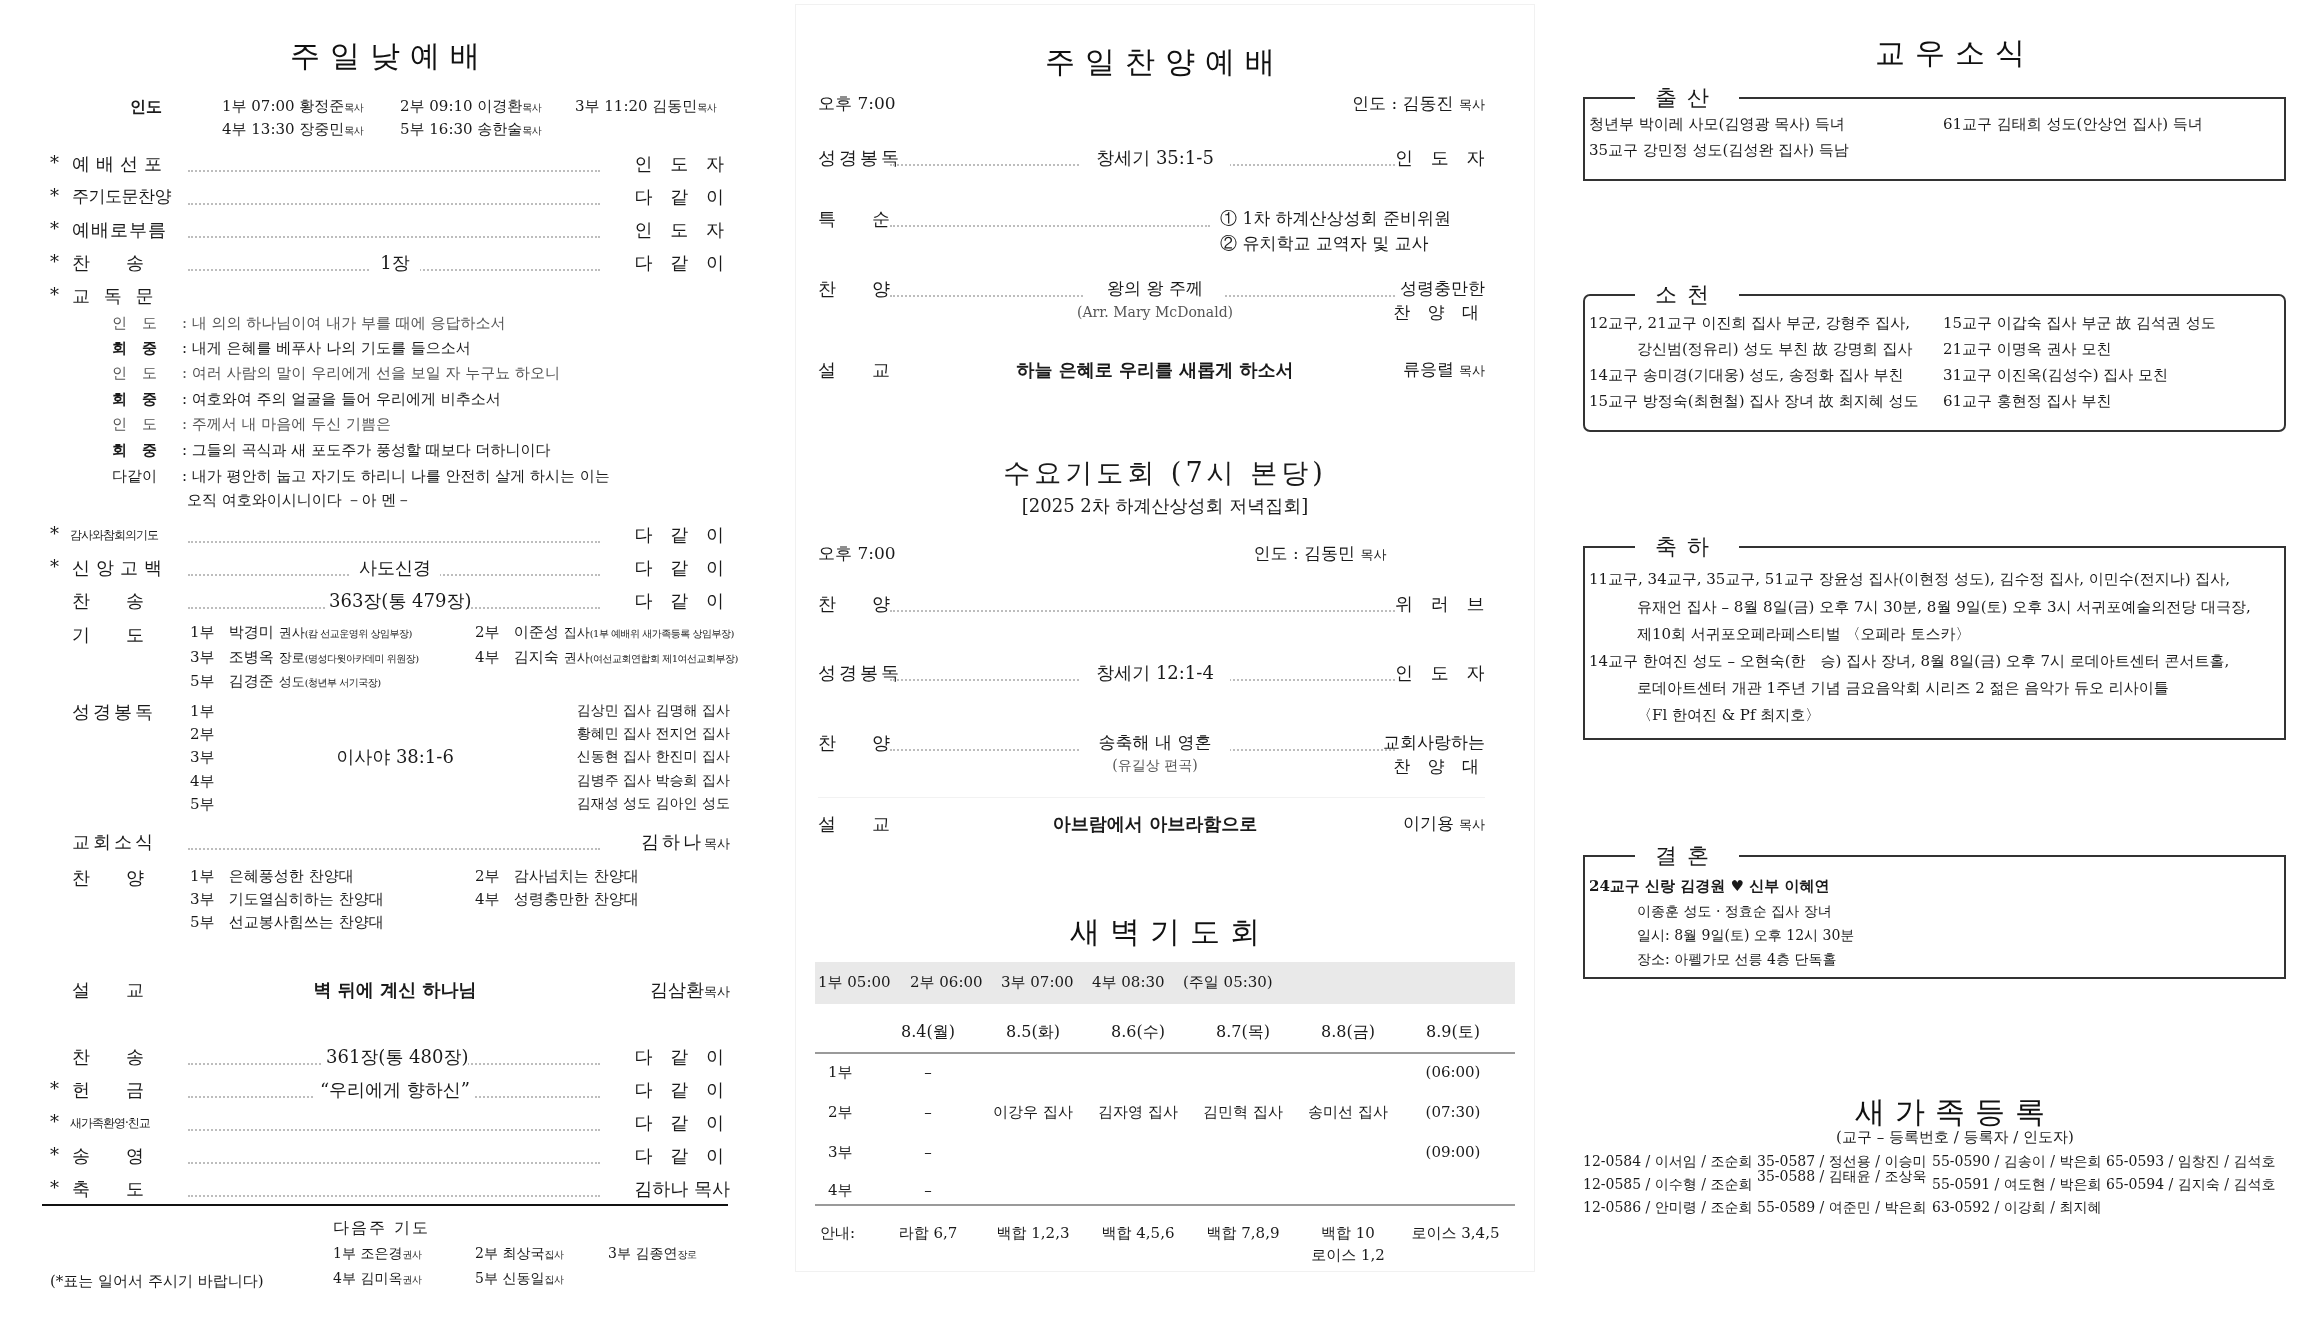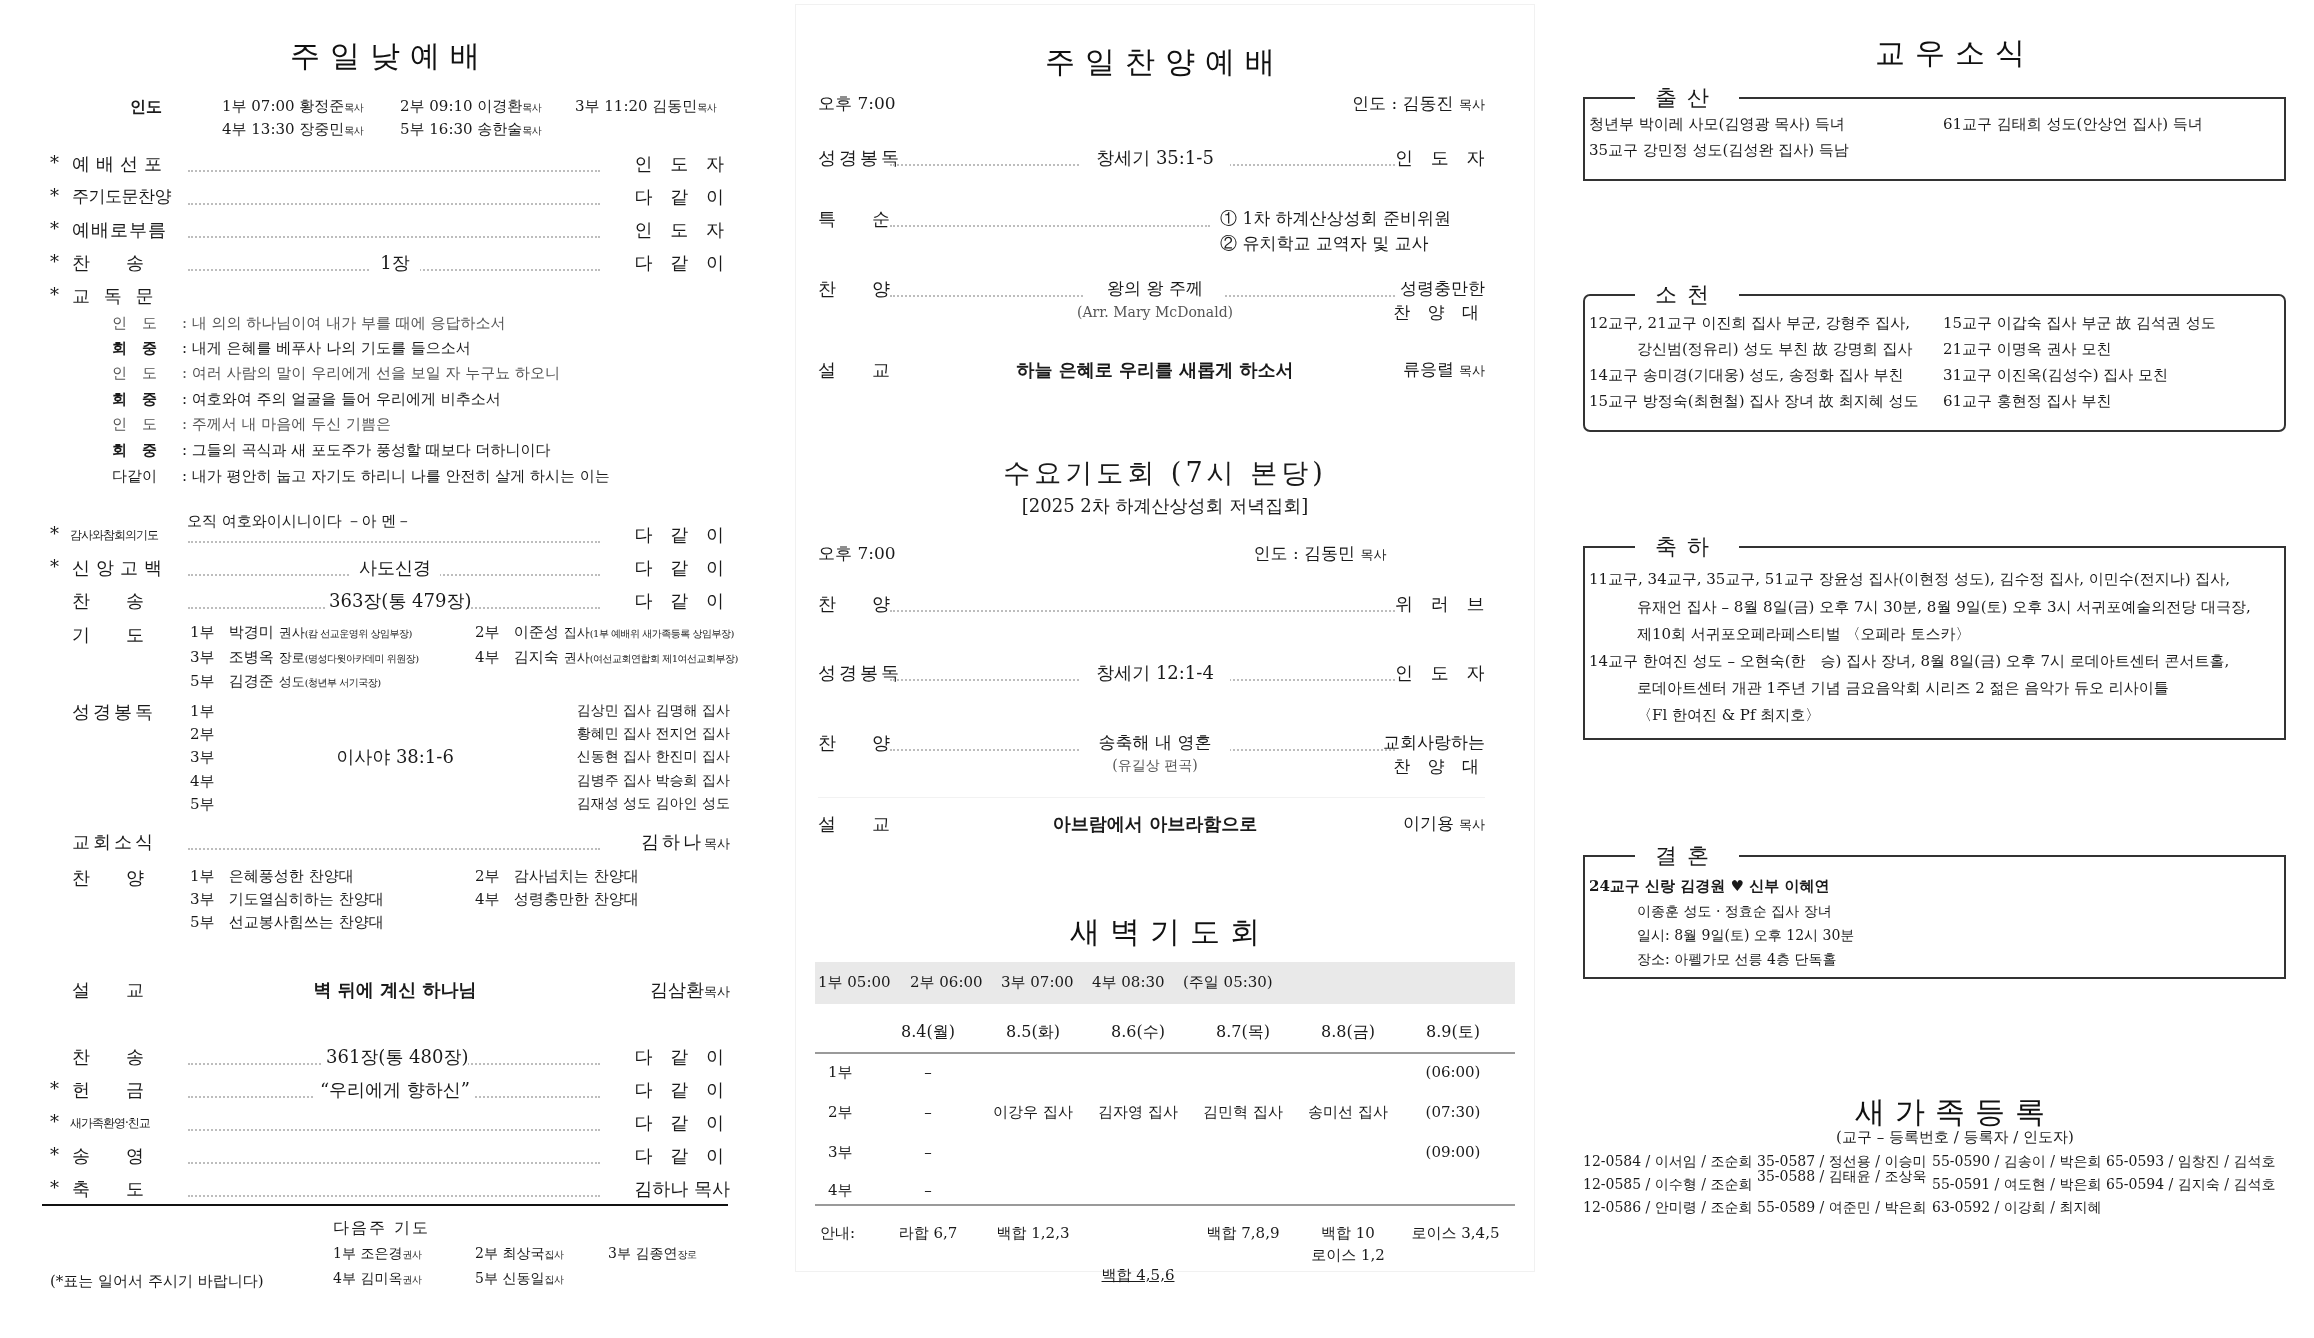--- a/index.html
+++ b/index.html
@@ -90,21 +90,21 @@
   </div>
 
   <div>
     <div class="abs t15 gray" style="left:112px; top:314px;"><span style="display:inline-block;width:70px;">인　도</span>: <span>내 의의 하나님이여 내가 부를 때에 응답하소서</span></div>
     <div class="abs t15" style="left:112px; top:339px;"><span class="bold" style="display:inline-block;width:70px;">회　중</span>: <span>내게 은혜를 베푸사 나의 기도를 들으소서</span></div>
     <div class="abs t15 gray" style="left:112px; top:364px;"><span style="display:inline-block;width:70px;">인　도</span>: <span>여러 사람의 말이 우리에게 선을 보일 자 누구뇨 하오니</span></div>
     <div class="abs t15" style="left:112px; top:390px;"><span class="bold" style="display:inline-block;width:70px;">회　중</span>: <span>여호와여 주의 얼굴을 들어 우리에게 비추소서</span></div>
     <div class="abs t15 gray" style="left:112px; top:415px;"><span style="display:inline-block;width:70px;">인　도</span>: <span>주께서 내 마음에 두신 기쁨은</span></div>
     <div class="abs t15" style="left:112px; top:441px;"><span class="bold" style="display:inline-block;width:70px;">회　중</span>: <span>그들의 곡식과 새 포도주가 풍성할 때보다 더하니이다</span></div>
     <div class="abs t15" style="left:112px; top:467px;"><span style="display:inline-block;width:70px;">다같이</span>: <span>내가 평안히 눕고 자기도 하리니 나를 안전히 살게 하시는 이는</span></div>
-    <div class="abs t15" style="left:187px; top:512px;">오직 여호와이시니이다 －아 멘－</div>
+    <div class="abs t15" style="left:187px; top:491px;">오직 여호와이시니이다 －아 멘－</div>
   </div>
 
   <div>
     <span class="abs t18" style="left:50px; top:523px;">*</span>
     <span class="abs t12" style="left:70px; top:527px; letter-spacing:-1px;">감사와참회의기도</span>
     <div class="dots" style="left:188px; top:541px; width:412px;"></div>
     <span class="abs t18 spaced right" style="left:600px; top:523px; width:130px;">다 같 이</span>
   </div>
   <div>
     <span class="abs t18" style="left:50px; top:556px;">*</span>
@@ -305,21 +305,21 @@
   <div>
     <span class="abs t15" style="left:828px; top:1181px;">4부</span>
     <span class="abs t15 center" style="left:878px; top:1181px; width:100px;">–</span>
   </div>
   <div class="hline" style="left:815px; top:1204px; width:700px;"></div>
 
   <div>
     <span class="abs t15" style="left:820px; top:1224px;">안내:</span>
     <span class="abs t15 center" style="left:878px; top:1224px; width:100px;">라합 6,7</span>
     <span class="abs t15 center" style="left:983px; top:1224px; width:100px;">백합 1,2,3</span>
-    <span class="abs t15 center" style="left:1088px; top:1266px; width:100px;text-decoration:underline;">백합 4,5,6</span>
+    <span class="abs t15 center" style="left:1088px; top:1224px; width:100px;">백합 4,5,6</span>
     <span class="abs t15 center" style="left:1193px; top:1224px; width:100px;">백합 7,8,9</span>
     <span class="abs t15 center" style="left:1298px; top:1224px; width:100px;">백합 10</span>
     <span class="abs t15 center" style="left:1298px; top:1246px; width:100px;">로이스 1,2</span>
     <span class="abs t15 center" style="left:1398px; top:1224px; width:115px;">로이스 3,4,5</span>
   </div>
 </div>
 
 <div>
   <div class="abs title center" style="left:1825px; top:33px; width:260px;">교우소식</div>
 

